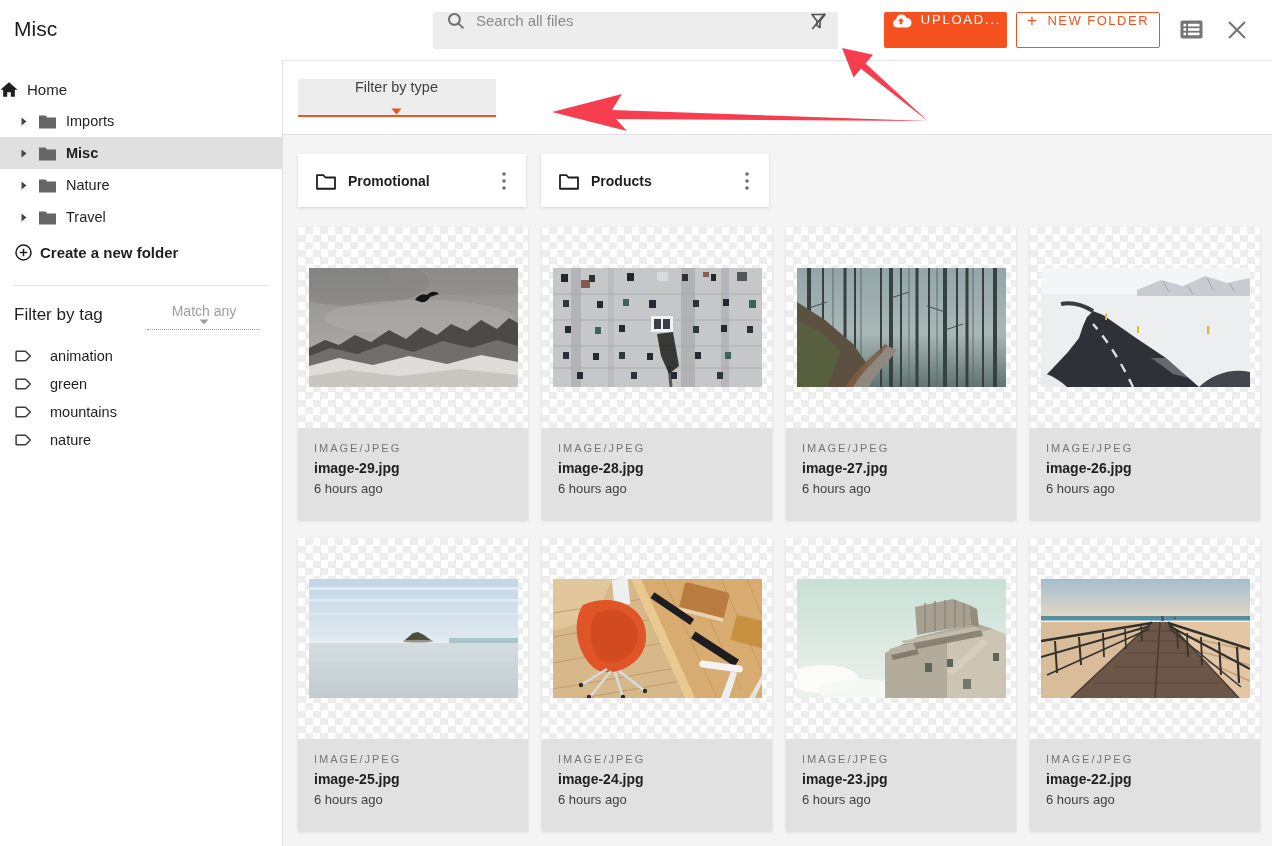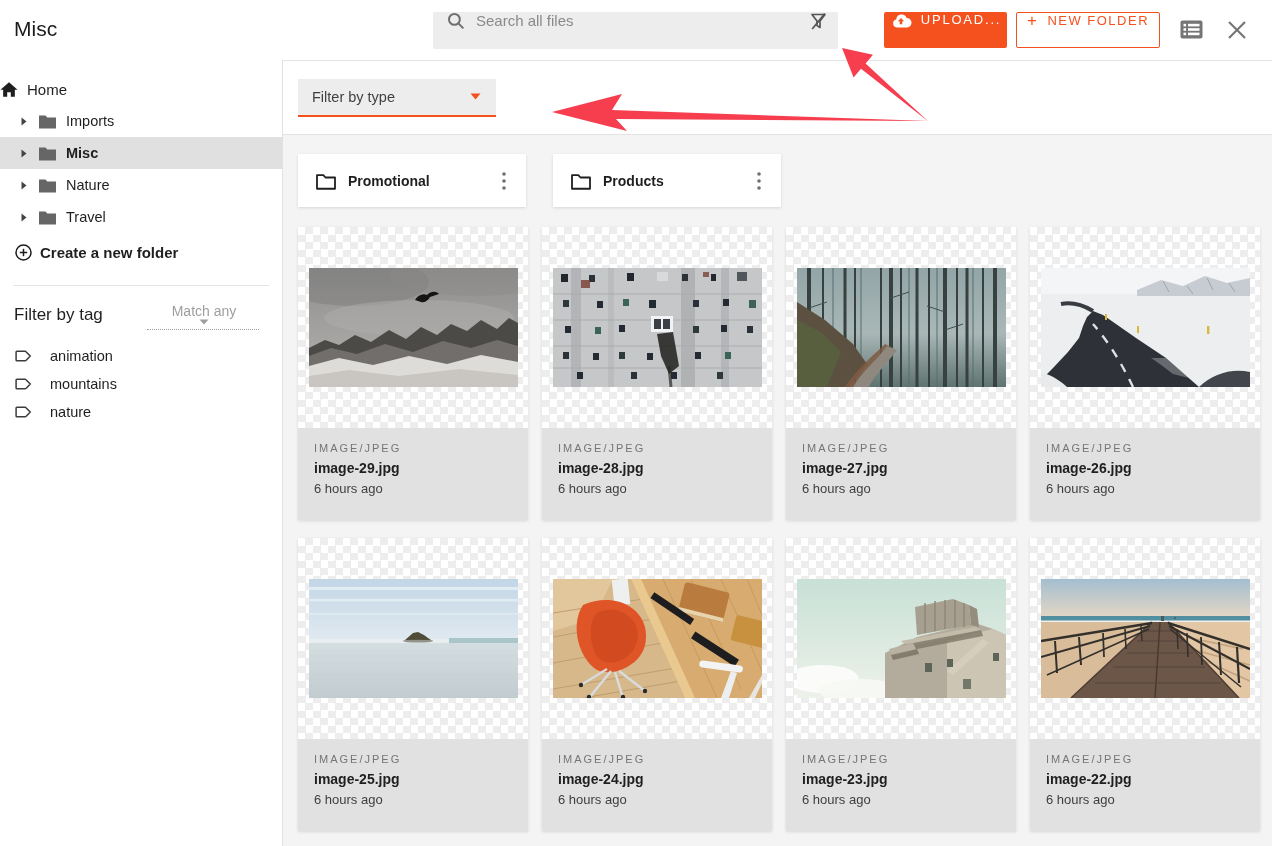--- a/index.html
+++ b/index.html
@@ -45,23 +45,23 @@
   .match-select { width:112px; border-bottom:1px dotted #9e9e9e; color:#9e9e9e; font-size:14px;
     display:flex; justify-content:space-between; align-items:center; padding:3px 2px 4px 4px; cursor:default;flex-direction:column; }
   .tags { margin-top:9px; }
   .tag-row { height:28px; display:flex; align-items:center; gap:18px; padding-left:15px; font-size:14.5px; cursor:pointer; }
 
   
   .filter-row { height:74px; flex:none; background:#fff; border-bottom:1px solid #e2e2e2;
     display:flex; align-items:center; padding-left:15px; }
   .type-select { width:198px; height:38px; background:#ededed; border:none; border-bottom:2px solid #f4511e;
     display:flex; align-items:center; justify-content:space-between; padding:0 15px 0 14px;
-    font-family:inherit; font-size:14.5px; color:#3f3f3f; cursor:pointer; }
+    font-family:inherit; font-size:14.5px; color:#3f3f3f; cursor:pointer;flex-direction:column; }
   .files { flex:1; background:#f4f4f4; padding:19px 11px 0 15px; overflow:hidden; }
-  .folder-cards { display:flex; gap:27px; }
+  .folder-cards { display:flex; gap:15px; }
   .folder-card { width:228px; height:53px; background:#fff; box-shadow:0 1px 3px rgba(0,0,0,.12);
     display:flex; align-items:center; gap:11px; padding:0 8px 0 17px; cursor:pointer; }
   .folder-card .fname { font-weight:700; font-size:14px; flex:1; }
   .kebab { width:28px; height:36px; display:flex; align-items:center; justify-content:center; background:none; border:none; cursor:pointer; }
 
   .grid { margin-top:20px; display:grid; grid-template-columns:repeat(4,230px); column-gap:14px; row-gap:18px; }
   .file-card { box-shadow:0 1px 3px rgba(0,0,0,.12); cursor:pointer; }
   .thumb { height:201px; display:flex; align-items:center; justify-content:center;
     background-color:#fff;
     background-image:conic-gradient(#ededed 25%, #ffffff 25% 50%, #ededed 50% 75%, #ffffff 75%);
@@ -225,20 +225,28 @@
     </div>
 
     <div class="tags">
       <div class="tag-row">
         <span style="display:flex">
             <svg width="17" height="15" viewBox="0 0 18 16">
               <path d="M2 2.5 h8.6 c.5 0 1 .2 1.3 .6 l4.3 4.4 -4.3 4.4 c-.3 .4 -.8 .6 -1.3 .6 H2 a.9 .9 0 0 1 -.9 -.9 V3.4 A.9 .9 0 0 1 2 2.5 Z" fill="none" stroke="#3d3d3d" stroke-width="1.6"></path>
             </svg>
           </span>
         <span>animation</span>
+      </div>
+      <div class="tag-row">
+        <span style="display:flex">
+            <svg width="17" height="15" viewBox="0 0 18 16">
+              <path d="M2 2.5 h8.6 c.5 0 1 .2 1.3 .6 l4.3 4.4 -4.3 4.4 c-.3 .4 -.8 .6 -1.3 .6 H2 a.9 .9 0 0 1 -.9 -.9 V3.4 A.9 .9 0 0 1 2 2.5 Z" fill="none" stroke="#3d3d3d" stroke-width="1.6"></path>
+            </svg>
+          </span>
+        <span>green</span>
       </div>
       <div class="tag-row">
         <span style="display:flex">
             <svg width="17" height="15" viewBox="0 0 18 16">
               <path d="M2 2.5 h8.6 c.5 0 1 .2 1.3 .6 l4.3 4.4 -4.3 4.4 c-.3 .4 -.8 .6 -1.3 .6 H2 a.9 .9 0 0 1 -.9 -.9 V3.4 A.9 .9 0 0 1 2 2.5 Z" fill="none" stroke="#3d3d3d" stroke-width="1.6"></path>
             </svg>
           </span>
         <span>mountains</span>
       </div>
       <div class="tag-row">

